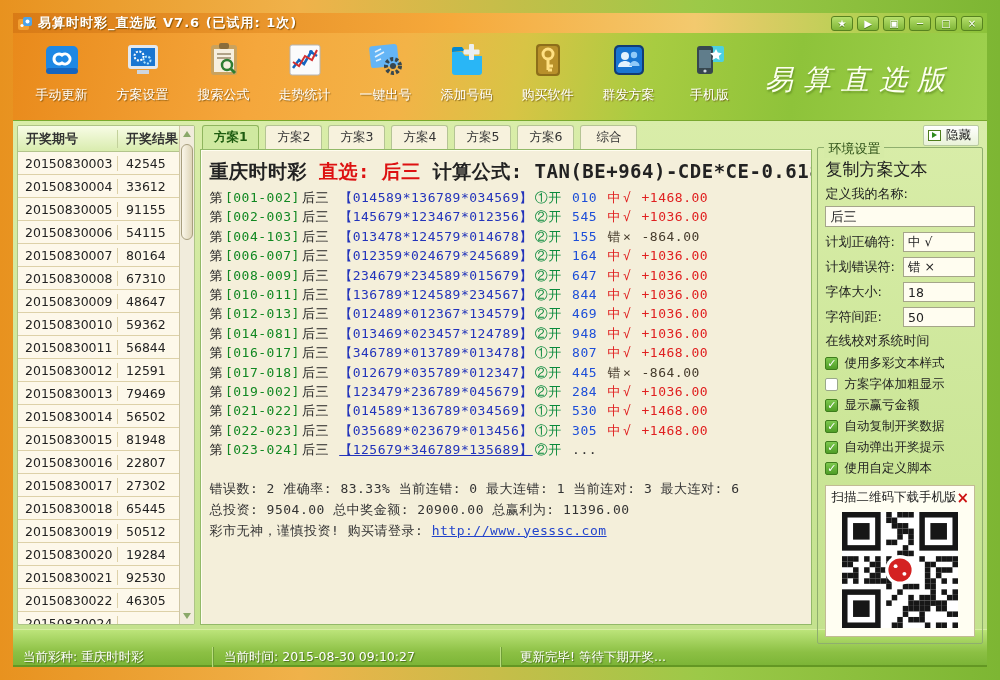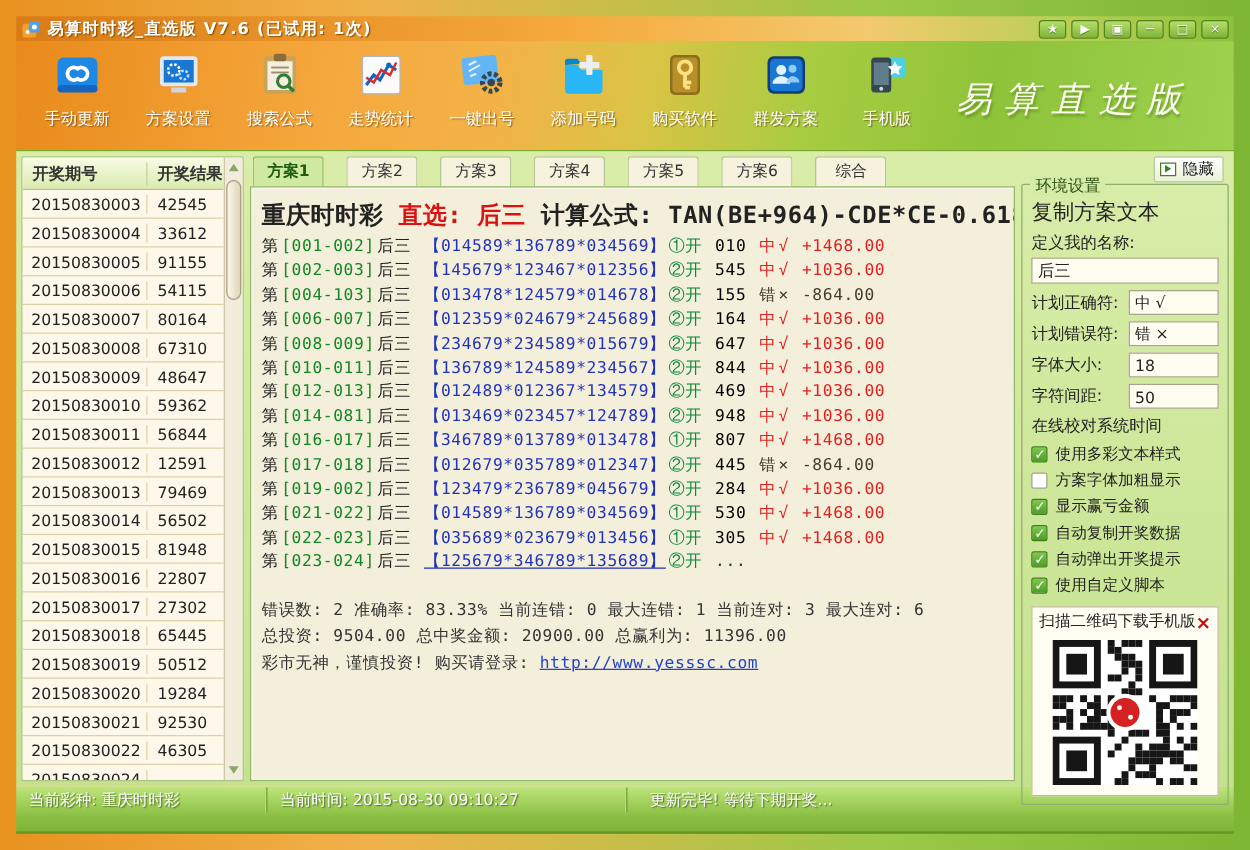--- a/index.html
+++ b/index.html
@@ -54,36 +54,36 @@
   .sb-up { top:1px; } .sb-down { bottom:1px; }
   .tri-up { width:0; height:0; border-left:4px solid transparent; border-right:4px solid transparent;
     border-bottom:6px solid #8aa86a; }
   .tri-down { width:0; height:0; border-left:4px solid transparent; border-right:4px solid transparent;
     border-top:6px solid #8aa86a; }
   .sb-thumb { position:absolute; left:1px; top:18px; width:12px; height:96px; cursor:pointer;
     background:linear-gradient(to right,#fbf7ea,#ded5b8); border:1px solid #a89f7f; border-radius:6px; }
 
   
   .center-panel { width:612px; display:flex; flex-direction:column; }
-  .tabs { height:24px; display:flex; gap:18px; padding-left:2px; }
+  .tabs { height:24px; display:flex; gap:6px; padding-left:2px; }
   .tab { min-width:57px; padding:0 10px; text-align:center; line-height:22px; font-size:12.5px;
     background:#f7f2dd; color:#333; border:1px solid #b5c494; border-bottom:none;
     border-radius:3px 3px 0 0; cursor:pointer; }
   .tab.active { background:#cfe9a0; color:#1e5c10; border-color:#8fb55e; font-weight:bold; }
   .content { flex:1; background:#f4efda; border:1px solid #92b968; box-shadow:inset 1px 1px 0 #fffdf0;
     padding:9px 8px; font-family:"DejaVu Sans Mono", monospace; overflow:hidden; }
   .calc-header { font-size:19px; font-weight:bold; letter-spacing:.5px; margin-bottom:3px; white-space:nowrap; color:#222; }
   .calc-header .red { color:#dd1111; }
   .plan-row { font-size:13px; line-height:19.4px; white-space:nowrap; letter-spacing:.5px; }
   .plan-row span { margin-right:2px; }
   .t-black { color:#222; }
   .t-green { color:#118822; }
   .nums { color:#2233bb; }
   .marker { color:#0a8a3c; }
-  .result { color:#000000; }
+  .result { color:#1d4ed8; }
   .status,.mark,.amount { color:#e02020; }
   .plan-row.miss .status, .plan-row.miss .mark, .plan-row.miss .amount { color:#453b2c; }
   .plan-row.pending .nums { text-decoration:underline; }
   .plan-row.pending .result { color:#333; }
   .summary { margin-top:18px; font-size:13px; color:#333; letter-spacing:.5px; }
   .summary div { line-height:21px; white-space:nowrap; }
   .weblink { color:#2244cc; text-decoration:underline; cursor:pointer; }
 
   
   .right-panel { flex:1; display:flex; flex-direction:column; }
@@ -108,21 +108,21 @@
   .cb.checked { background:linear-gradient(#7ec94f,#4f9d26); border-color:#3e7d1c; }
   .cb.checked::after { content:"✓"; font-weight:bold; }
   .cb-label { font-size:12.5px; color:#222; white-space:nowrap; }
   .qr-panel { margin-top:6px; background:#fffef2; border:1px solid #c2bb94; padding:3px 5px 6px 5px; }
   .qr-head { display:flex; align-items:center; justify-content:space-between;text-align:right; }
   .qr-title { font-size:12.5px; color:#222; white-space:nowrap; }
   .qr-close { color:#cc1111; font-weight:bold; font-size:15px; cursor:pointer; line-height:14px; }
   .qr-img { display:block; margin:6px auto 2px auto; background:#fff; }
 
   
-  .statusbar { height:38px; display:flex; align-items:flex-start;
+  .statusbar { height:38px; display:flex; align-items:flex-end;
     background:linear-gradient(#bce47a,#8cc044 60%,#7ab335);
     border-top:1px solid #d6eda2; box-shadow:inset 0 -2px 0 #639723;
     color:#fff; font-size:12.5px; text-shadow:1px 1px 1px rgba(60,90,20,.8); }
   .sb-sec { padding:0 10px; height:20px; line-height:20px; white-space:nowrap; }
   .sb-1 { width:200px; }
   .sb-2 { width:288px; border-left:1px solid #6f9e37; box-shadow:-1px 0 0 #b9dd7e; }
   .sb-3 { flex:1; border-left:1px solid #6f9e37; box-shadow:-1px 0 0 #b9dd7e; padding-left:18px; }
 </style>
 </head>
 <body>

